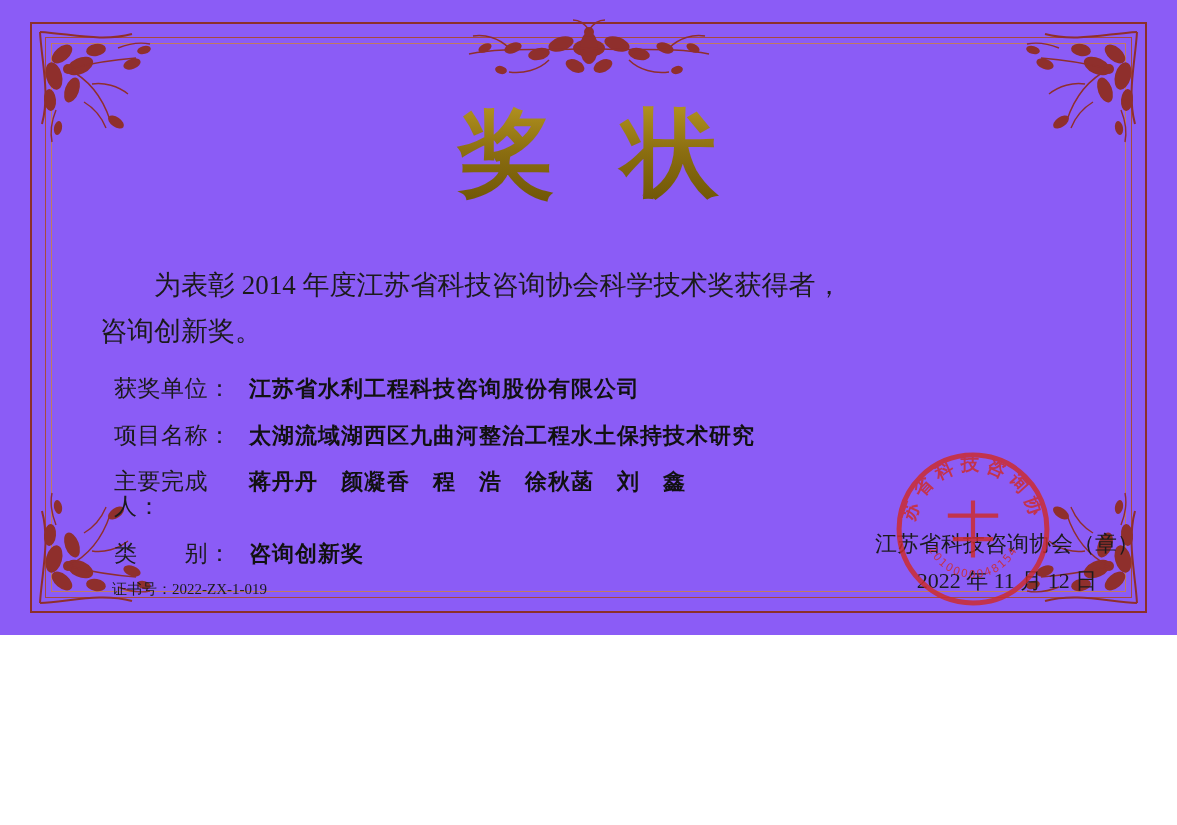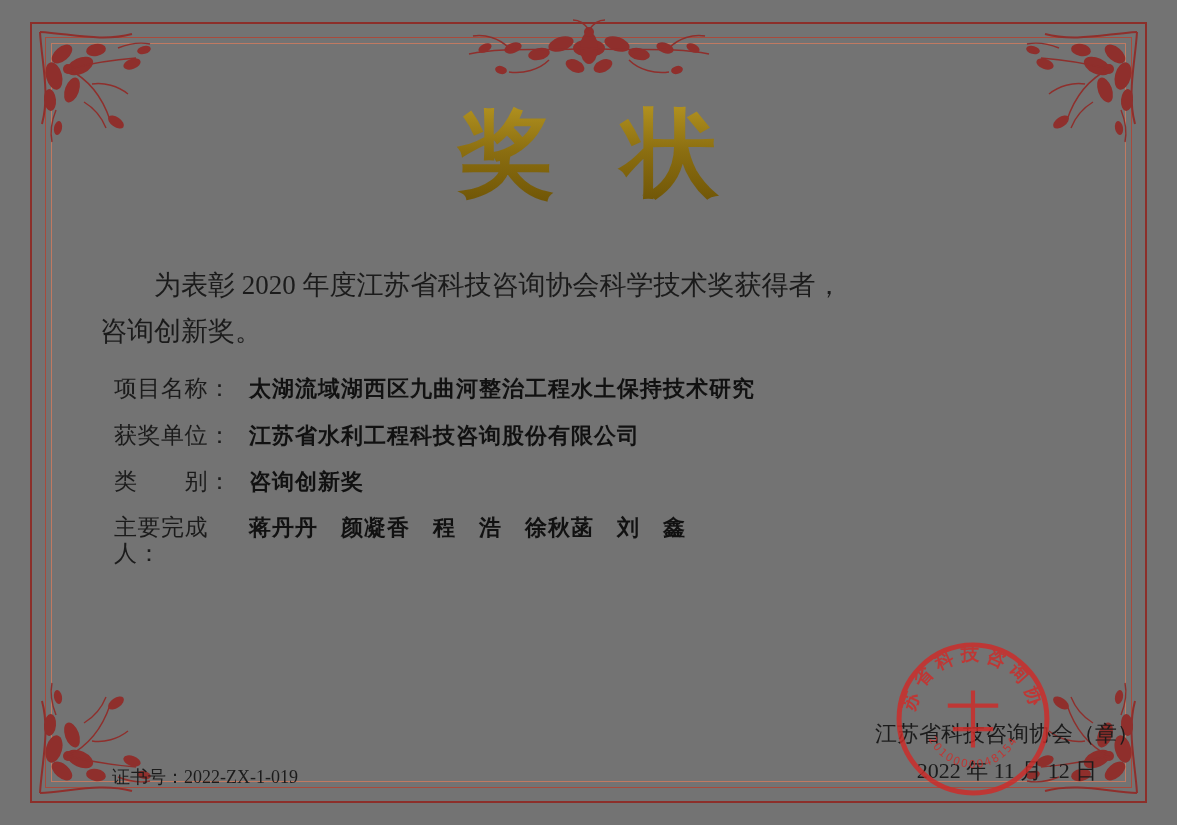--- a/index.html
+++ b/index.html
@@ -7,22 +7,22 @@
     padding: 0;
     background: #ffffff;
   }
   body {
     font-family: "Liberation Serif", "DejaVu Serif", serif;
   }
 
   .certificate {
     position: relative;
     width: 1177px;
-    height: 825px;
-    background: #737373;
+    height: 635px;
+    background: #8b5cf6;
     overflow: hidden;
     box-sizing: border-box;
   }
 
   
   .border-outer {
     position: absolute;
     left: 30px;
     top: 22px;
     right: 30px;
@@ -141,21 +141,21 @@
     position: absolute;
     left: 0;
     right: 0;
     bottom: 26px;
     height: 80px;
   }
   .cert-no {
     position: absolute;
     left: 112px;
     bottom: 10px;
-    font-size: 18px;
+    font-size: 15px;
     color: #1b1b1b;
     font-family: "Liberation Serif", "DejaVu Serif", serif;
   }
   .issuer {
     position: absolute;
     right: 38px;
     bottom: 10px;
     text-align: center;
     font-size: 22px;
     color: #1b1b1b;
@@ -332,44 +332,44 @@
         <ellipse cx="288" cy="52" rx="6" ry="4" transform="rotate(-15 288 52)"></ellipse>
       </g>
     </svg>
   </div>
 
   <div class="content">
 
     <div class="title">奖状</div>
 
     <div class="body-text">
-      <div><span class="indent"></span><span>为表彰 2020 年度江苏省科技咨询协会科学技术奖获得者，</span></div>
+      <div><span class="indent"></span><span>为表彰 2014 年度江苏省科技咨询协会科学技术奖获得者，</span></div>
       <div>咨询创新奖。</div>
     </div>
 
     <div class="fields">
+
+      <div class="field-row">
+        <span class="field-label">获奖单位：</span>
+        <span class="field-value">江苏省水利工程科技咨询股份有限公司</span>
+      </div>
 
       <div class="field-row">
         <span class="field-label">项目名称：</span>
         <span class="field-value">太湖流域湖西区九曲河整治工程水土保持技术研究</span>
       </div>
 
       <div class="field-row">
-        <span class="field-label">获奖单位：</span>
-        <span class="field-value">江苏省水利工程科技咨询股份有限公司</span>
+        <span class="field-label">主要完成人：</span>
+        <span class="field-value">蒋丹丹　颜凝香　程　浩　徐秋菡　刘　鑫</span>
       </div>
 
       <div class="field-row">
         <span class="field-label">类　　别：</span>
         <span class="field-value">咨询创新奖</span>
-      </div>
-
-      <div class="field-row">
-        <span class="field-label">主要完成人：</span>
-        <span class="field-value">蒋丹丹　颜凝香　程　浩　徐秋菡　刘　鑫</span>
       </div>
 
     </div>
   </div>
 
   <div class="footer">
     <div class="cert-no">证书号：2022-ZX-1-019</div>
     <div class="issuer">
       <div>江苏省科技咨询协会（章）</div>
       <div>2022 年 11 月 12 日</div>

